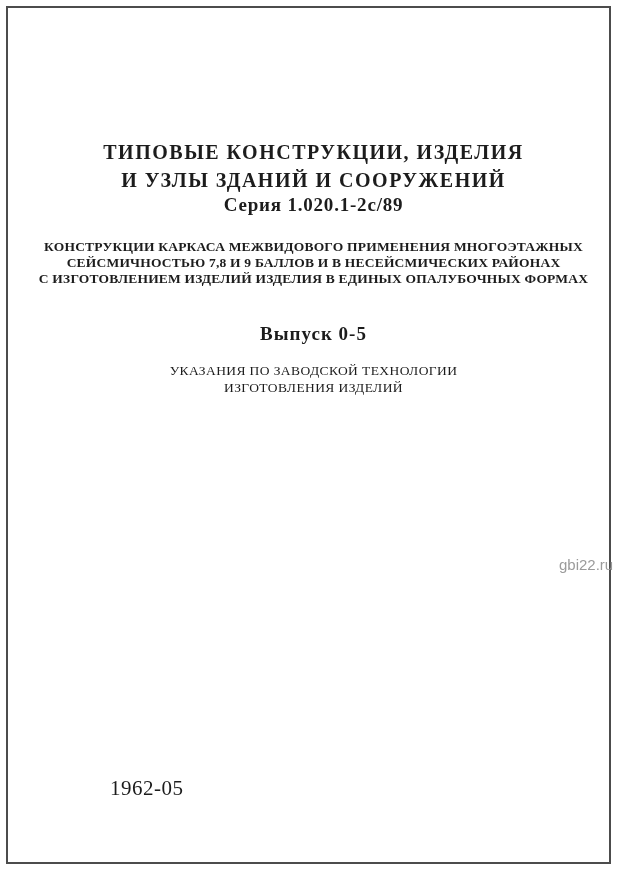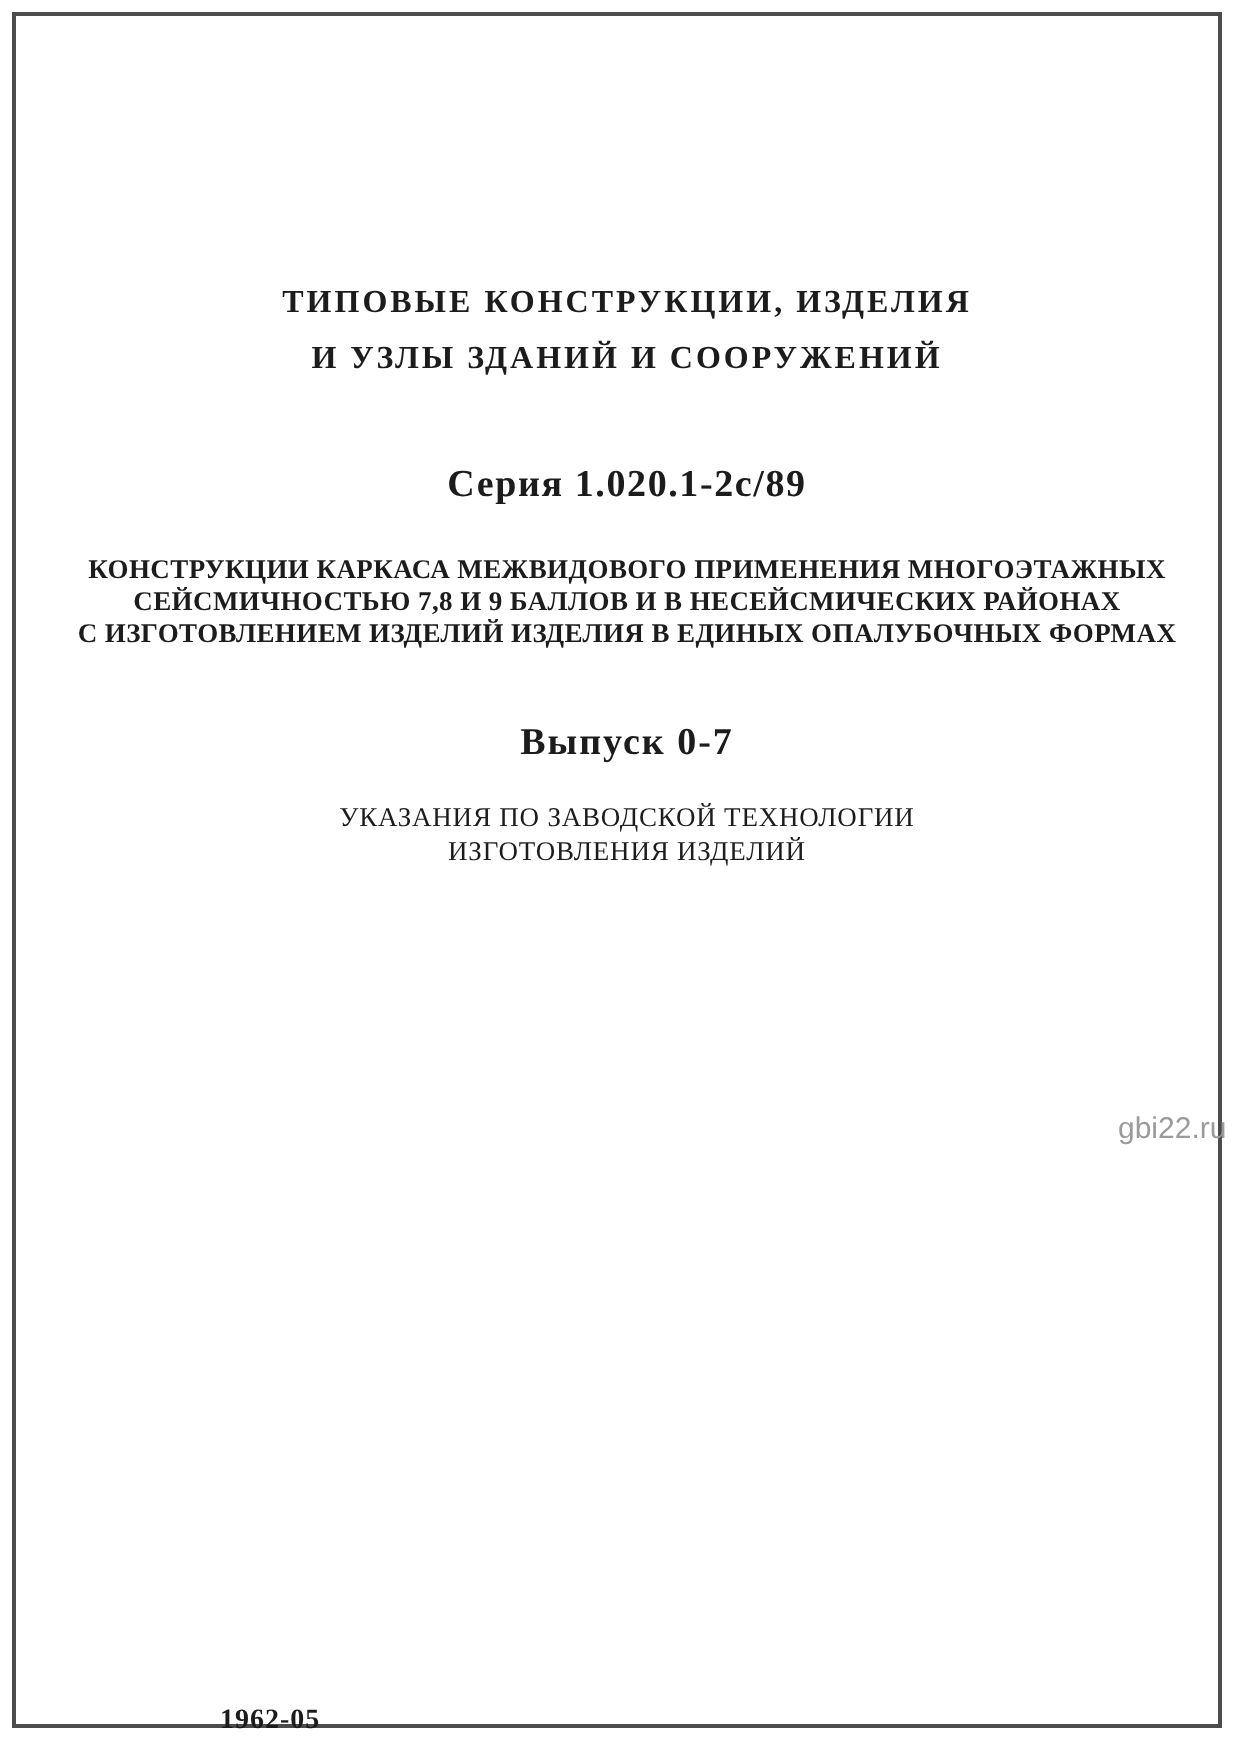--- a/index.html
+++ b/index.html
@@ -27,27 +27,26 @@
   }
   .content {
     position: absolute;
     left: 0;
     top: 0;
     width: 100%;
     text-align: center;
   }
   .doc-title {
     margin-top: 138px;
-    font-size: 16px;
+    font-size: 20px;
     font-weight: bold;
     line-height: 28px;
     letter-spacing: 1.5px;
   }
   .series {
-    margin-top: 38px;
     font-size: 19px;
     font-weight: bold;
     letter-spacing: 0.8px;
   }
   .subject {
     margin-top: 23px;
     font-size: 13.5px;
     font-weight: bold;
     line-height: 16px;
     letter-spacing: 0.2px;
@@ -61,23 +60,23 @@
   .subtitle {
     margin-top: 17px;
     font-size: 13.5px;
     font-weight: normal;
     line-height: 17px;
     letter-spacing: 0.4px;
   }
   .doc-number {
     position: absolute;
     left: 110px;
-    top: 853px;
-    font-size: 14px;
-    font-weight: bold;
+    top: 776px;
+    font-size: 21px;
+    font-weight: normal;
     letter-spacing: 0.5px;
   }
   .watermark {
     position: absolute;
     left: 559px;
     top: 556px;
     font-family: "Liberation Sans", sans-serif;
     font-size: 15px;
     color: #9b9b9b;
     white-space: nowrap;
@@ -97,21 +96,21 @@
   </div>
 
   <div class="series">Серия 1.020.1-2с/89</div>
 
   <div class="subject">
     <div>КОНСТРУКЦИИ КАРКАСА МЕЖВИДОВОГО ПРИМЕНЕНИЯ МНОГОЭТАЖНЫХ</div>
     <div>СЕЙСМИЧНОСТЬЮ 7,8 И 9 БАЛЛОВ И В НЕСЕЙСМИЧЕСКИХ РАЙОНАХ</div>
     <div>С ИЗГОТОВЛЕНИЕМ ИЗДЕЛИЙ ИЗДЕЛИЯ В ЕДИНЫХ ОПАЛУБОЧНЫХ ФОРМАХ</div>
   </div>
 
-  <div class="issue">Выпуск 0-7</div>
+  <div class="issue">Выпуск 0-5</div>
 
   <div class="subtitle">
     <div>УКАЗАНИЯ ПО ЗАВОДСКОЙ ТЕХНОЛОГИИ</div>
     <div>ИЗГОТОВЛЕНИЯ ИЗДЕЛИЙ</div>
   </div>
 
 </div>
 
 <div class="doc-number">1962-05</div>
 

